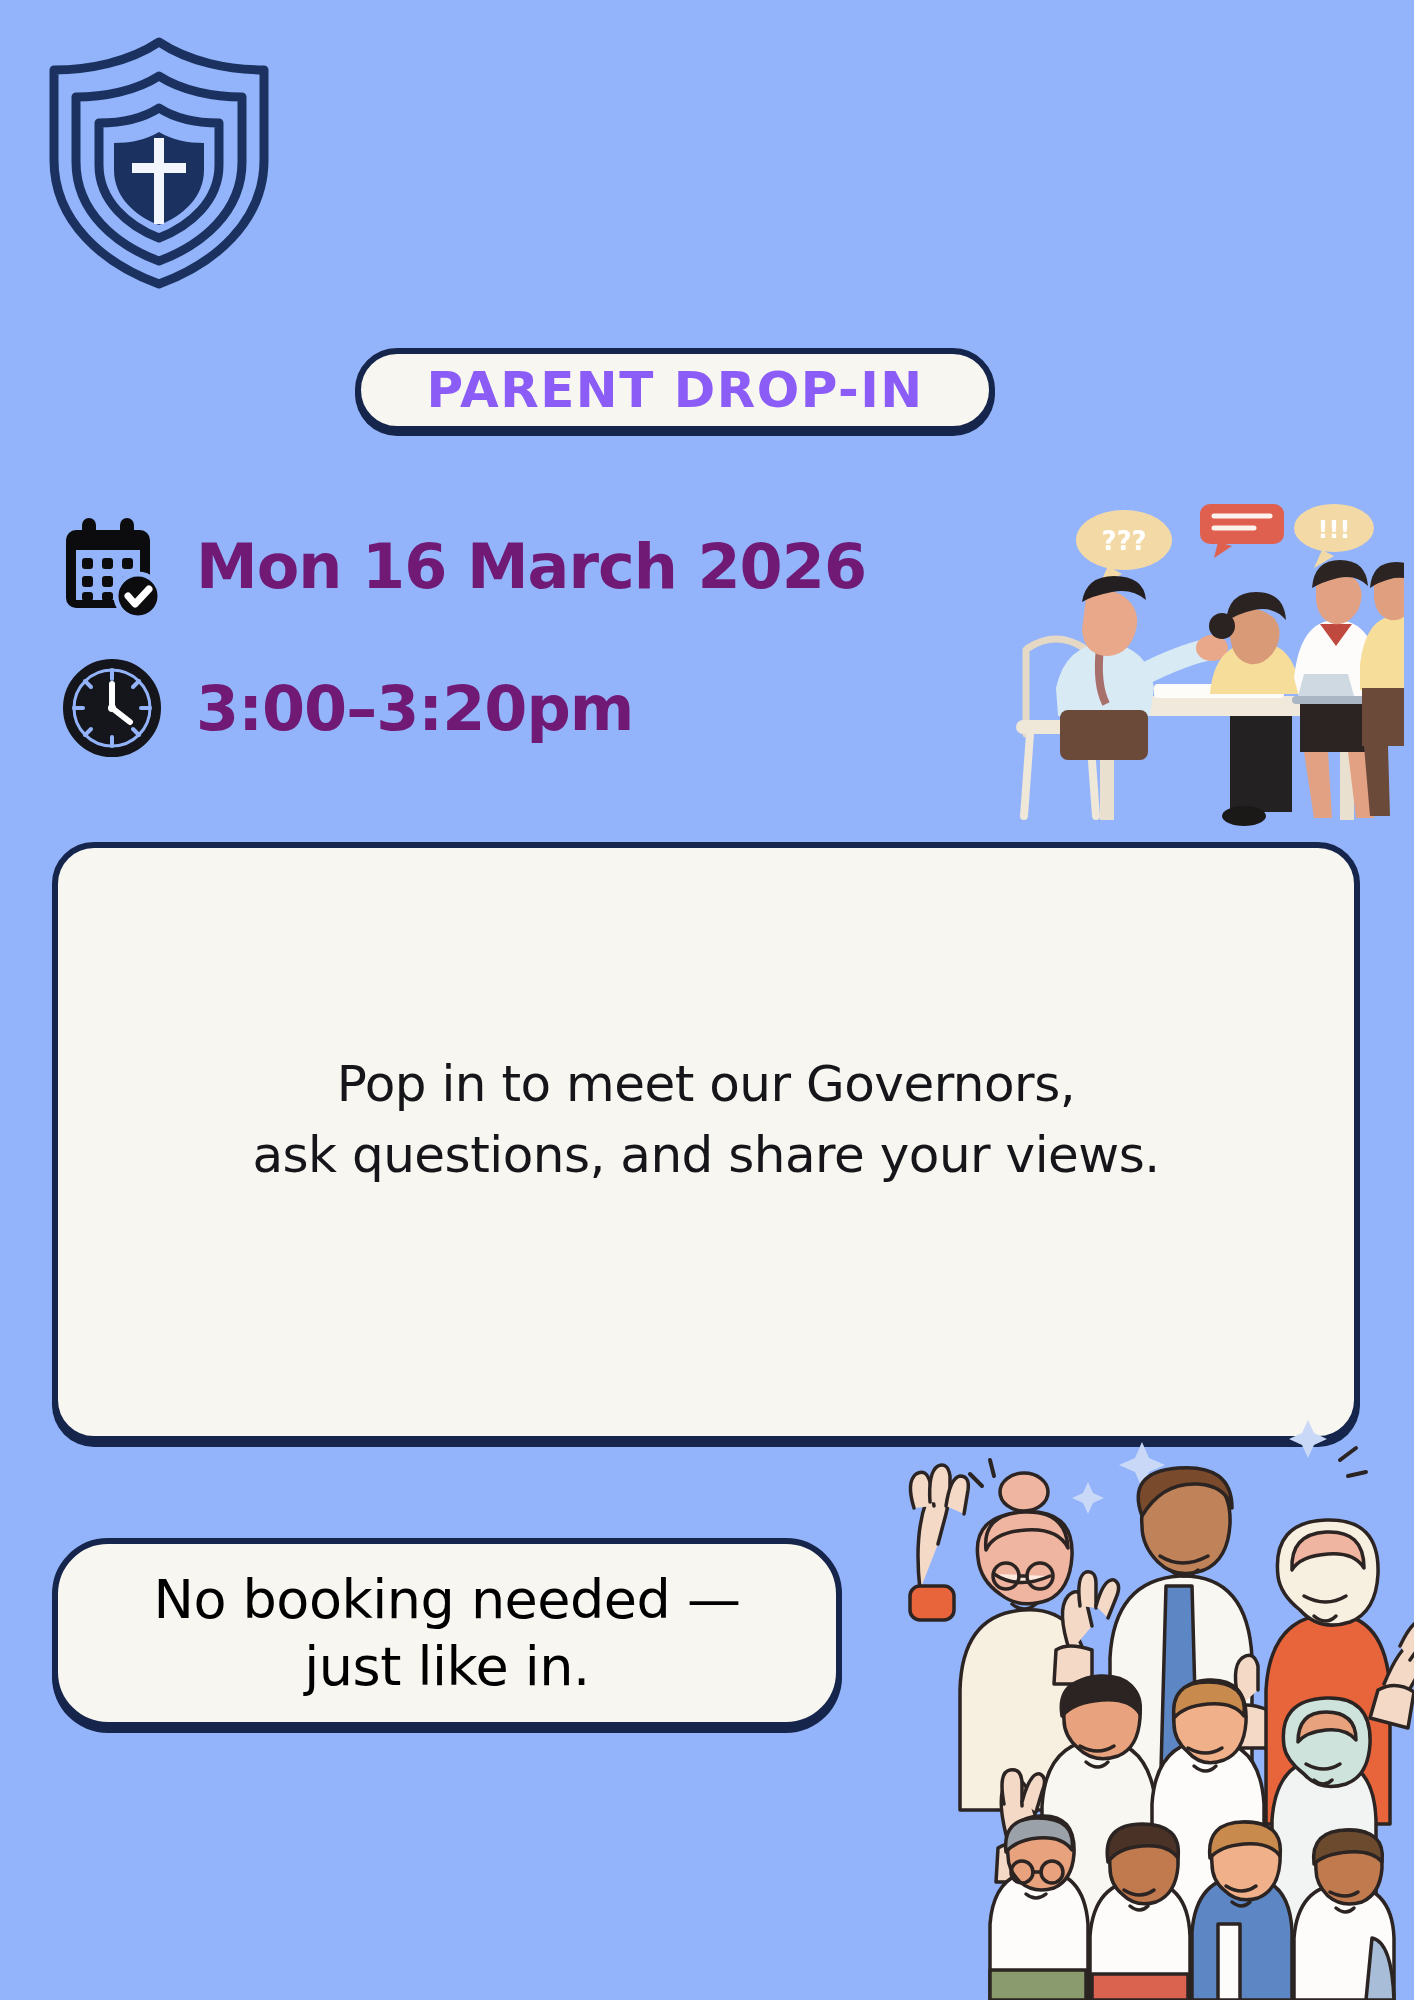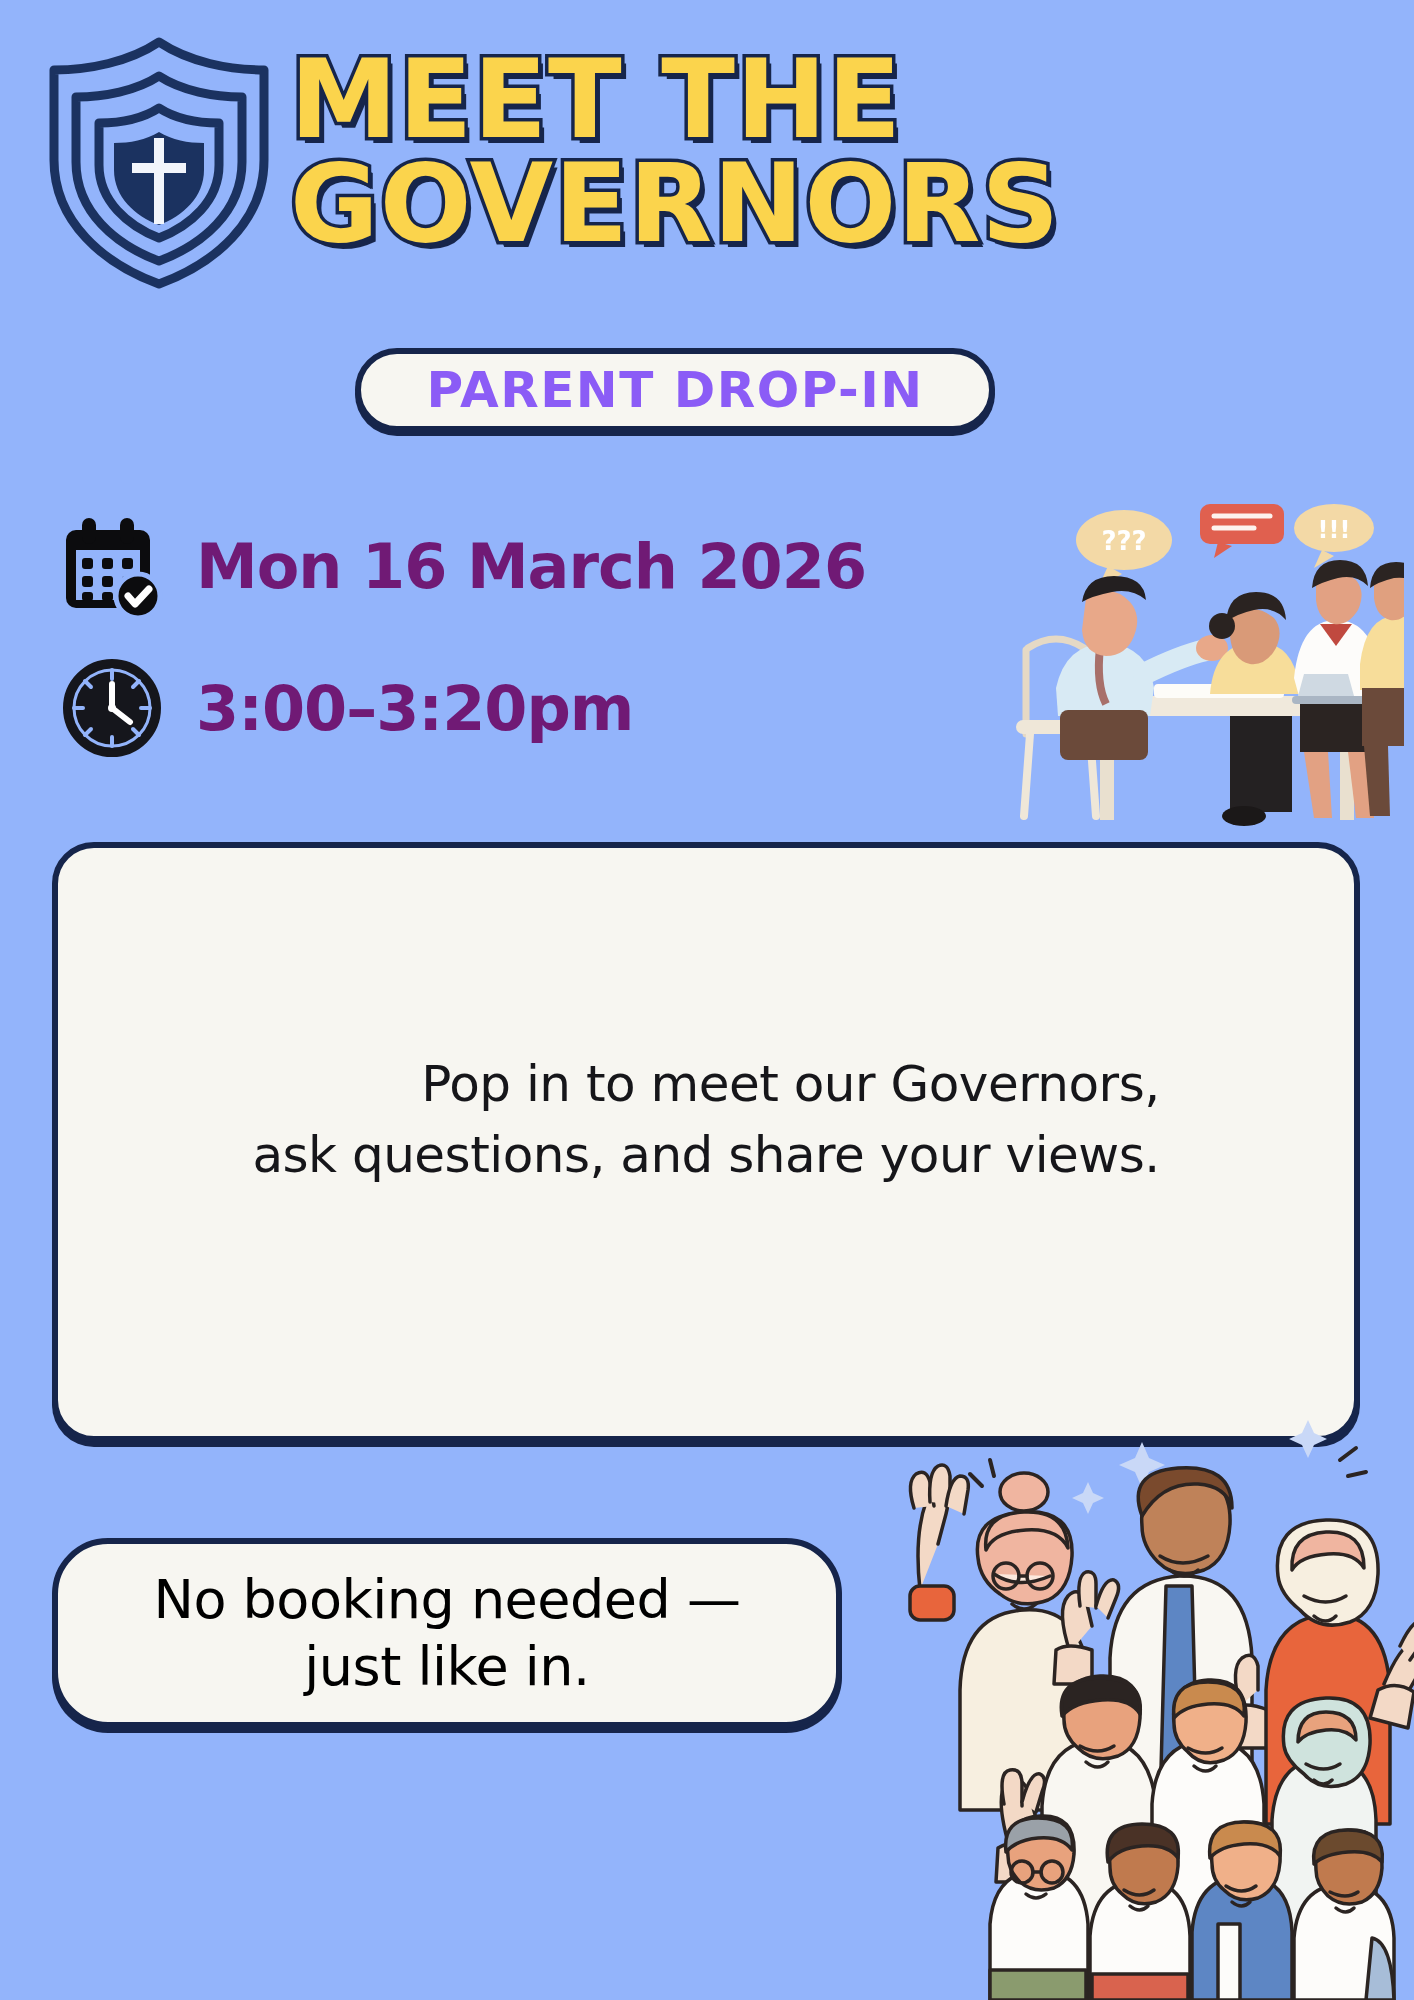--- a/index.html
+++ b/index.html
@@ -108,21 +108,21 @@
     flex-direction: column;
     align-items: center;
     justify-content: center;
     padding: 20px 40px;
     box-shadow: 0 5px 0 #16254b;
   }
   .body-para {
     font-family: "DejaVu Sans", sans-serif;
     font-size: 50px;
     line-height: 1.42;
-    text-align: right;
+    text-align: center;
     color: #16161a;
     letter-spacing: -0.5px;
   }
   .body-para.first { margin-bottom: 44px; }
 
   
   .booking-pill {
     position: absolute;
     left: 52px; top: 1538px;
     width: 790px; height: 190px;
@@ -163,24 +163,20 @@
         <g fill="none" stroke="#1b3260" stroke-width="9" stroke-linejoin="round">
           <path d="M125 10 C95 30 55 38 20 38 L20 128 C20 190 70 232 125 252 C180 232 230 190 230 128 L230 38 C195 38 155 30 125 10 Z"></path>
           <path d="M125 44 C102 59 70 65 42 65 L42 130 C42 180 82 213 125 229 C168 213 208 180 208 130 L208 65 C180 65 148 59 125 44 Z"></path>
           <path d="M125 76 C108 87 86 91 65 91 L65 133 C65 169 94 194 125 206 C156 194 185 169 185 133 L185 91 C164 91 142 87 125 76 Z"></path>
         </g>
         <path d="M125 100 C112 108 96 111 80 111 L80 138 C80 165 101 184 125 193 C149 184 170 165 170 138 L170 111 C154 111 138 108 125 100 Z" fill="#1b3260"></path>
         <path d="M120 106 L130 106 L130 131 L152 131 L152 141 L130 141 L130 192 L120 192 L120 141 L98 141 L98 131 L120 131 Z" fill="#f2f5fb"></path>
       </svg>
     </div>
 
-    <div class="title-block">
-      <div class="title-line">MEET THE</div>
-      <div class="title-line second">GOVERNORS</div>
-    </div>
   </div>
 
   <div class="badge-pill">
     <span>PARENT DROP-IN</span>
   </div>
 
   <div class="info-rows">
 
     <div class="info-row">
       <span class="info-icon">

